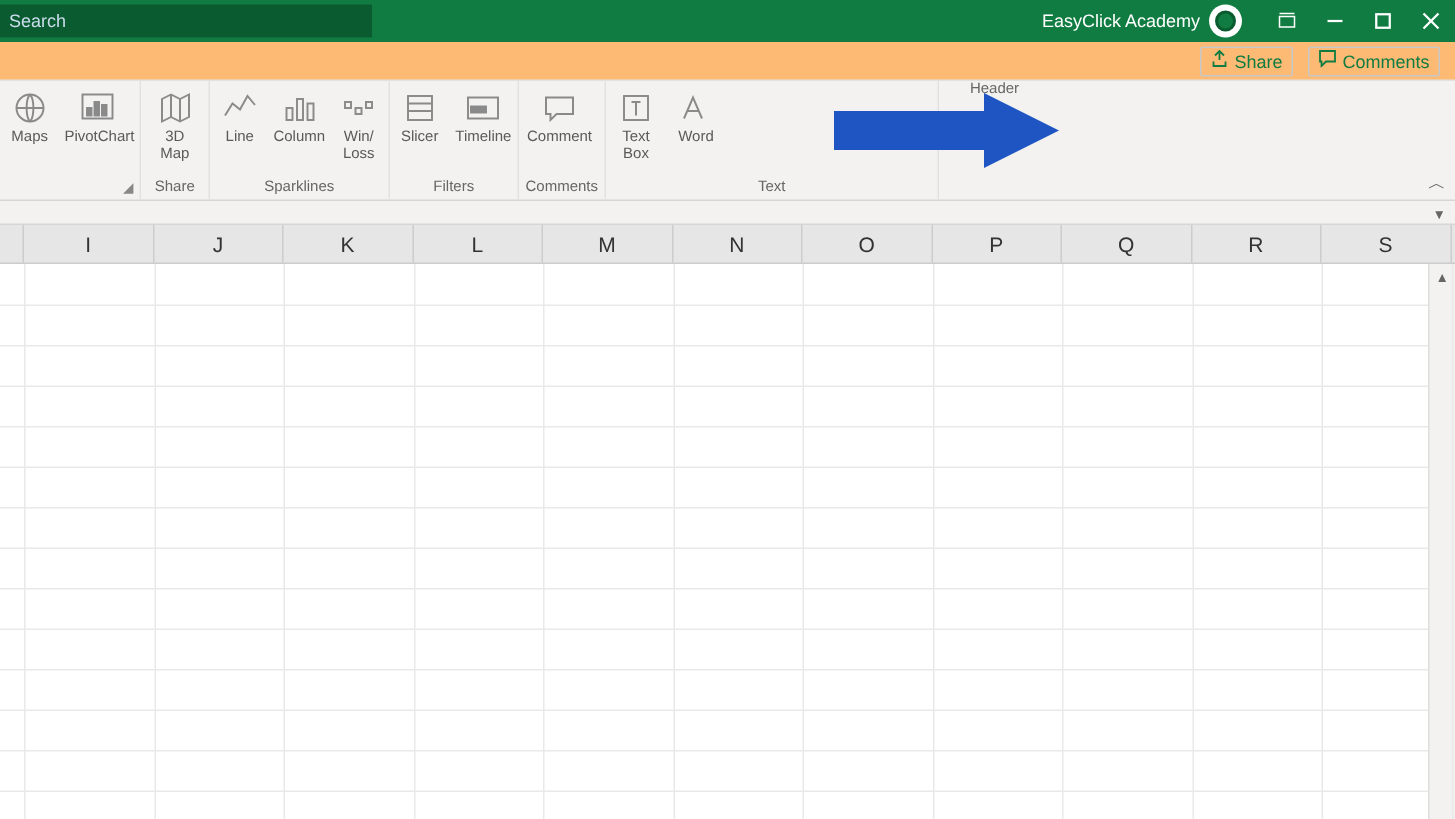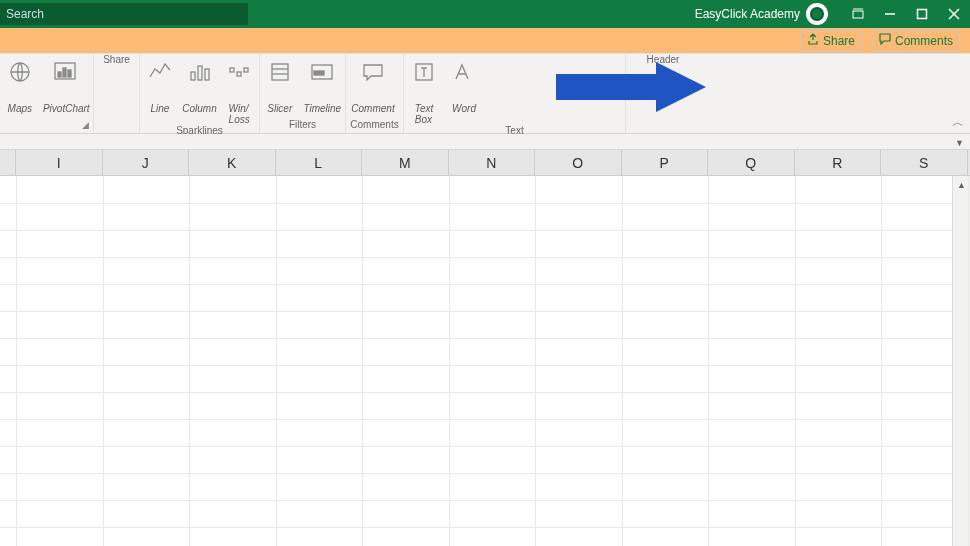--- a/index.html
+++ b/index.html
@@ -23,21 +23,21 @@
 
 .ribbon { height: 80px; background: #f3f2f1; border-bottom: 1px solid #d6d6d6; position: relative; display: flex; }
 .group { display: flex; flex-direction: column; border-right: 1px solid #e1e1e1; height: 100%; }
 .group-items { flex: 1; display: flex; align-items: flex-start; padding-top: 3px; }
 .group-label { font-size: 10px; color: #666; text-align: center; padding-bottom: 3px; }
 .rbutton { display: flex; flex-direction: column; align-items: center; justify-content: flex-start; width: 46px; padding-top: 2px; cursor: default; }
 .rbutton.wide { width: 54px; }
 .rbutton.narrow { width: 40px; }
 .ricon { width: 28px; height: 26px; display: flex; align-items: center; justify-content: center; }
 .ricon svg { stroke: #8a8a8a; fill: none; stroke-width: 1.3; }
-.rlabel { font-size: 10px; color: #5a5a5a; text-align: left; line-height: 1.1; margin-top: 18px; font-style: italic;}
+.rlabel { font-size: 10px; color: #5a5a5a; text-align: center; line-height: 1.1; margin-top: 1px;}
 .rbutton.highlight { background: #d8d8d8; border: 1px solid #bcbcbc; border-radius: 2px; }
 .dlg-launcher { font-size: 9px; color: #888; text-align: right; padding: 0 4px 3px 0; }
 .collapse-ribbon { position: absolute; right: 6px; bottom: 2px; font-size: 12px; color: #666; }
 
 
 .strip { height: 16px; background: #f3f2f1; border-bottom: 1px solid #d6d6d6; position: relative; }
 .strip .tri { position: absolute; right: 6px; top: 4px; font-size: 9px; color: #666; }
 
 
 .grid { position: relative; }
@@ -123,20 +123,32 @@
               <rect x="15" y="10" width="3" height="7" fill="#8a8a8a"></rect>
             </svg>
           </div>
         <div class="rlabel">PivotChart</div>
       </div>
     </div>
     <div class="dlg-launcher">◢</div>
   </div>
 
   <div class="group" style="width:46px">
+    <div class="group-items">
+      <div class="rbutton">
+        <div class="ricon">
+            <svg width="24" height="24" viewBox="0 0 24 24">
+              <path d="M3 6l6-3 6 3 6-3v15l-6 3-6-3-6 3z"></path>
+              <path d="M9 3v15M15 6v15"></path>
+            </svg>
+          </div>
+        <div class="rlabel" style="white-space:pre">3D
+Map</div>
+      </div>
+    </div>
     <div class="group-label">Share</div>
   </div>
 
   <div class="group" style="width:120px">
     <div class="group-items">
       <div class="rbutton narrow">
         <div class="ricon">
             <svg width="24" height="20" viewBox="0 0 24 20">
               <path d="M2 15l5-8 5 4 5-9 5 6"></path>
             </svg>

